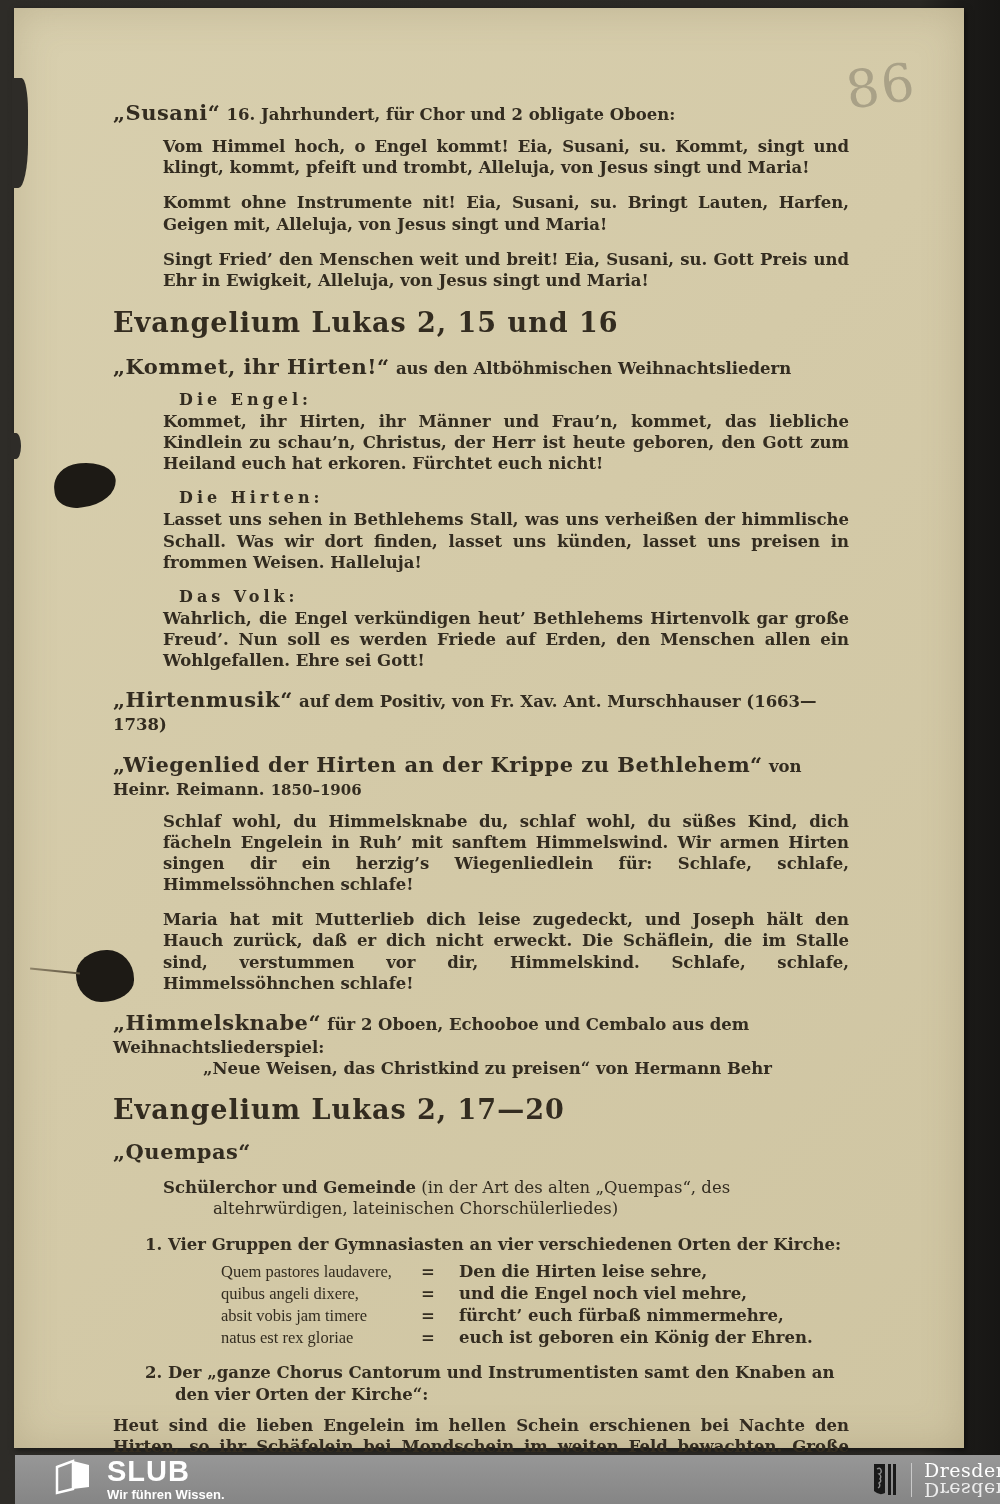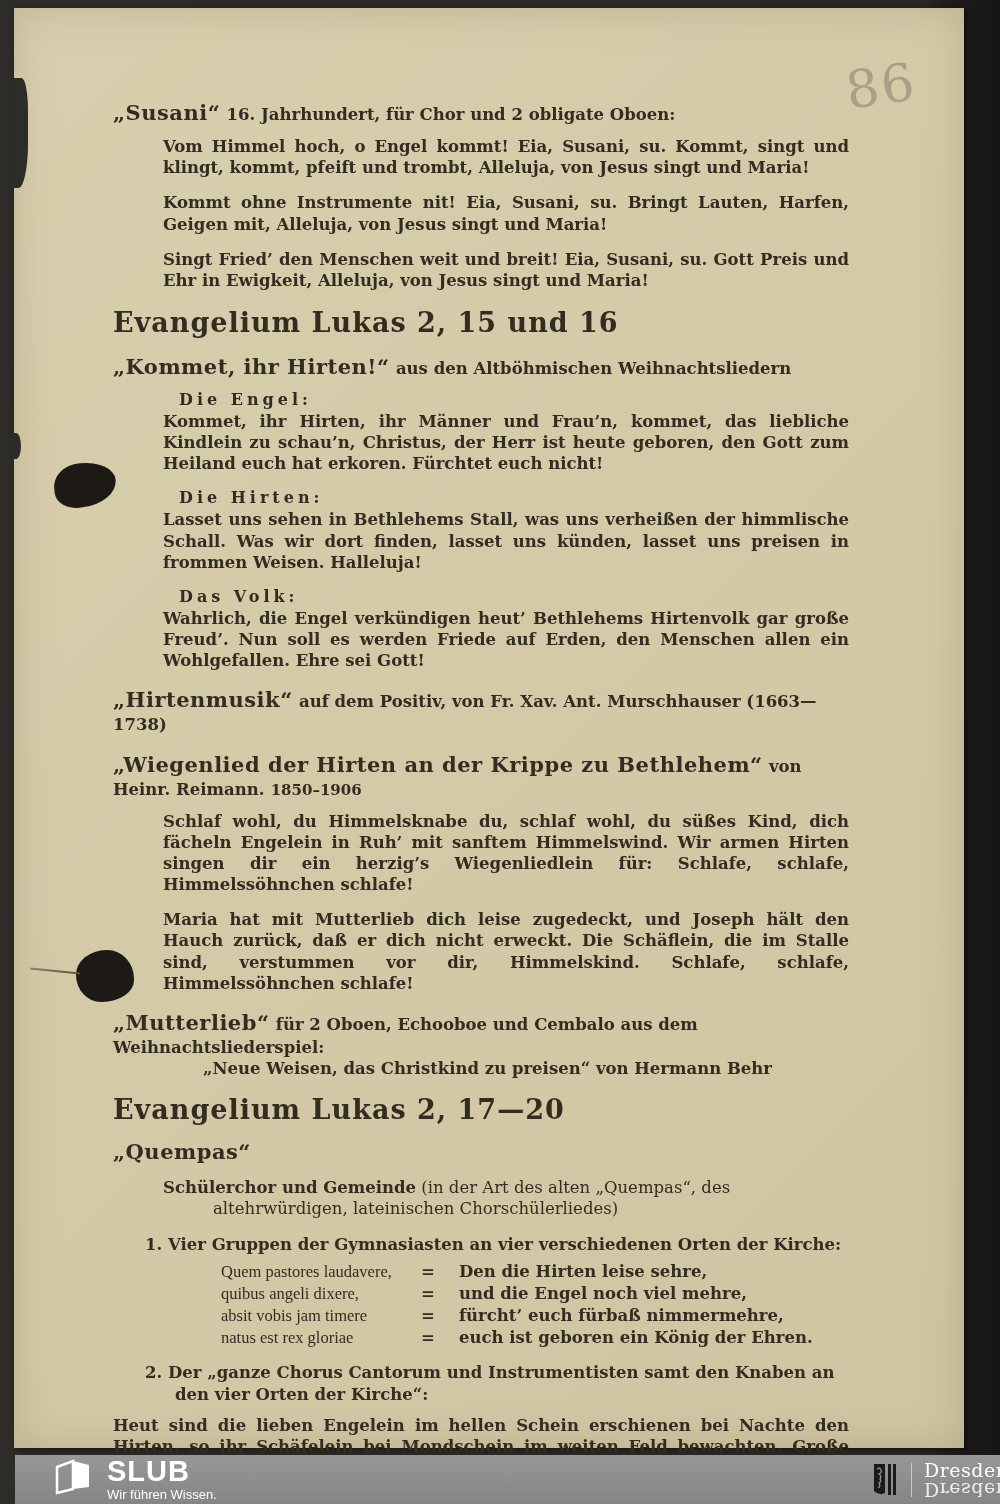--- a/index.html
+++ b/index.html
@@ -118,21 +118,21 @@
     position: absolute; left: 15px; bottom: 0;
     width: 1000px; height: 49px;
     background: linear-gradient(180deg, #979797, #858585);
     display: flex; align-items: center; justify-content: space-between;
     font-family: "Liberation Sans", sans-serif;
   }
   .slub-block { display: flex; align-items: flex-start; margin-left: 38px; }
   .slub-book { width: 40px; height: 36px; margin-top: 2px; }
   .slub-texts { margin-left: 14px; color: #fff; }
   .slub-name { font-size: 29px; font-weight: 700; letter-spacing: 1px; line-height: 1.0; }
-  .slub-tagline { font-size: 13px; font-weight: 400; margin-top: 1px; }
+  .slub-tagline { font-size: 13px; font-weight: 700; margin-top: 1px; }
   .dresden-block { display: flex; align-items: center; }
   .dresden-crest { width: 26px; height: 34px; }
   .dresden-divider { width: 1px; height: 34px; background: #c9c9c9; margin: 0 12px; }
   .dresden-texts { color: #fff; font-family: "DejaVu Serif", serif; }
   .dresden-name { font-size: 19px; line-height: 1.0; letter-spacing: .5px; }
   .dresden-name.mirrored { transform: scaleY(-1); opacity: .85; margin-top: 0px; }
 </style>
 </head>
 <body>
 
@@ -176,21 +176,21 @@
 
     <div class="t-head sect">
       <span class="q-title">„Wiegenlied der Hirten an der Krippe zu Bethlehem“</span>
       <span class="q-sub">von Heinr. Reimann.</span>
       <span class="q-dates">1850–1906</span>
     </div>
     <p class="body-p">Schlaf wohl, du Himmelsknabe du, schlaf wohl, du süßes Kind, dich fächeln Engelein in Ruh’ mit sanftem Himmelswind. Wir armen Hirten singen dir ein herzig’s Wiegenliedlein für: Schlafe, schlafe, Himmelssöhnchen schlafe!</p>
     <p class="body-p">Maria hat mit Mutterlieb dich leise zugedeckt, und Joseph hält den Hauch zurück, daß er dich nicht erweckt. Die Schäflein, die im Stalle sind, verstummen vor dir, Himmelskind. Schlafe, schlafe, Himmelssöhnchen schlafe!</p>
 
     <div class="t-head sect">
-      <span class="q-title">„Mutterlieb“</span>
+      <span class="q-title">„Himmelsknabe“</span>
       <span class="q-sub">für 2 Oboen, Echooboe und Cembalo aus dem Weihnachtsliederspiel:</span>
     </div>
     <div class="hirtenspiel-l2">„Neue Weisen, das Christkind zu preisen“ von Hermann Behr</div>
 
     <div class="center-ev">Evangelium Lukas 2, 17—20</div>
 
     <div class="t-head" style="margin-top:2px;">
       <span class="q-title">„Quempas“</span>
     </div>
     <div class="hang-sub">

